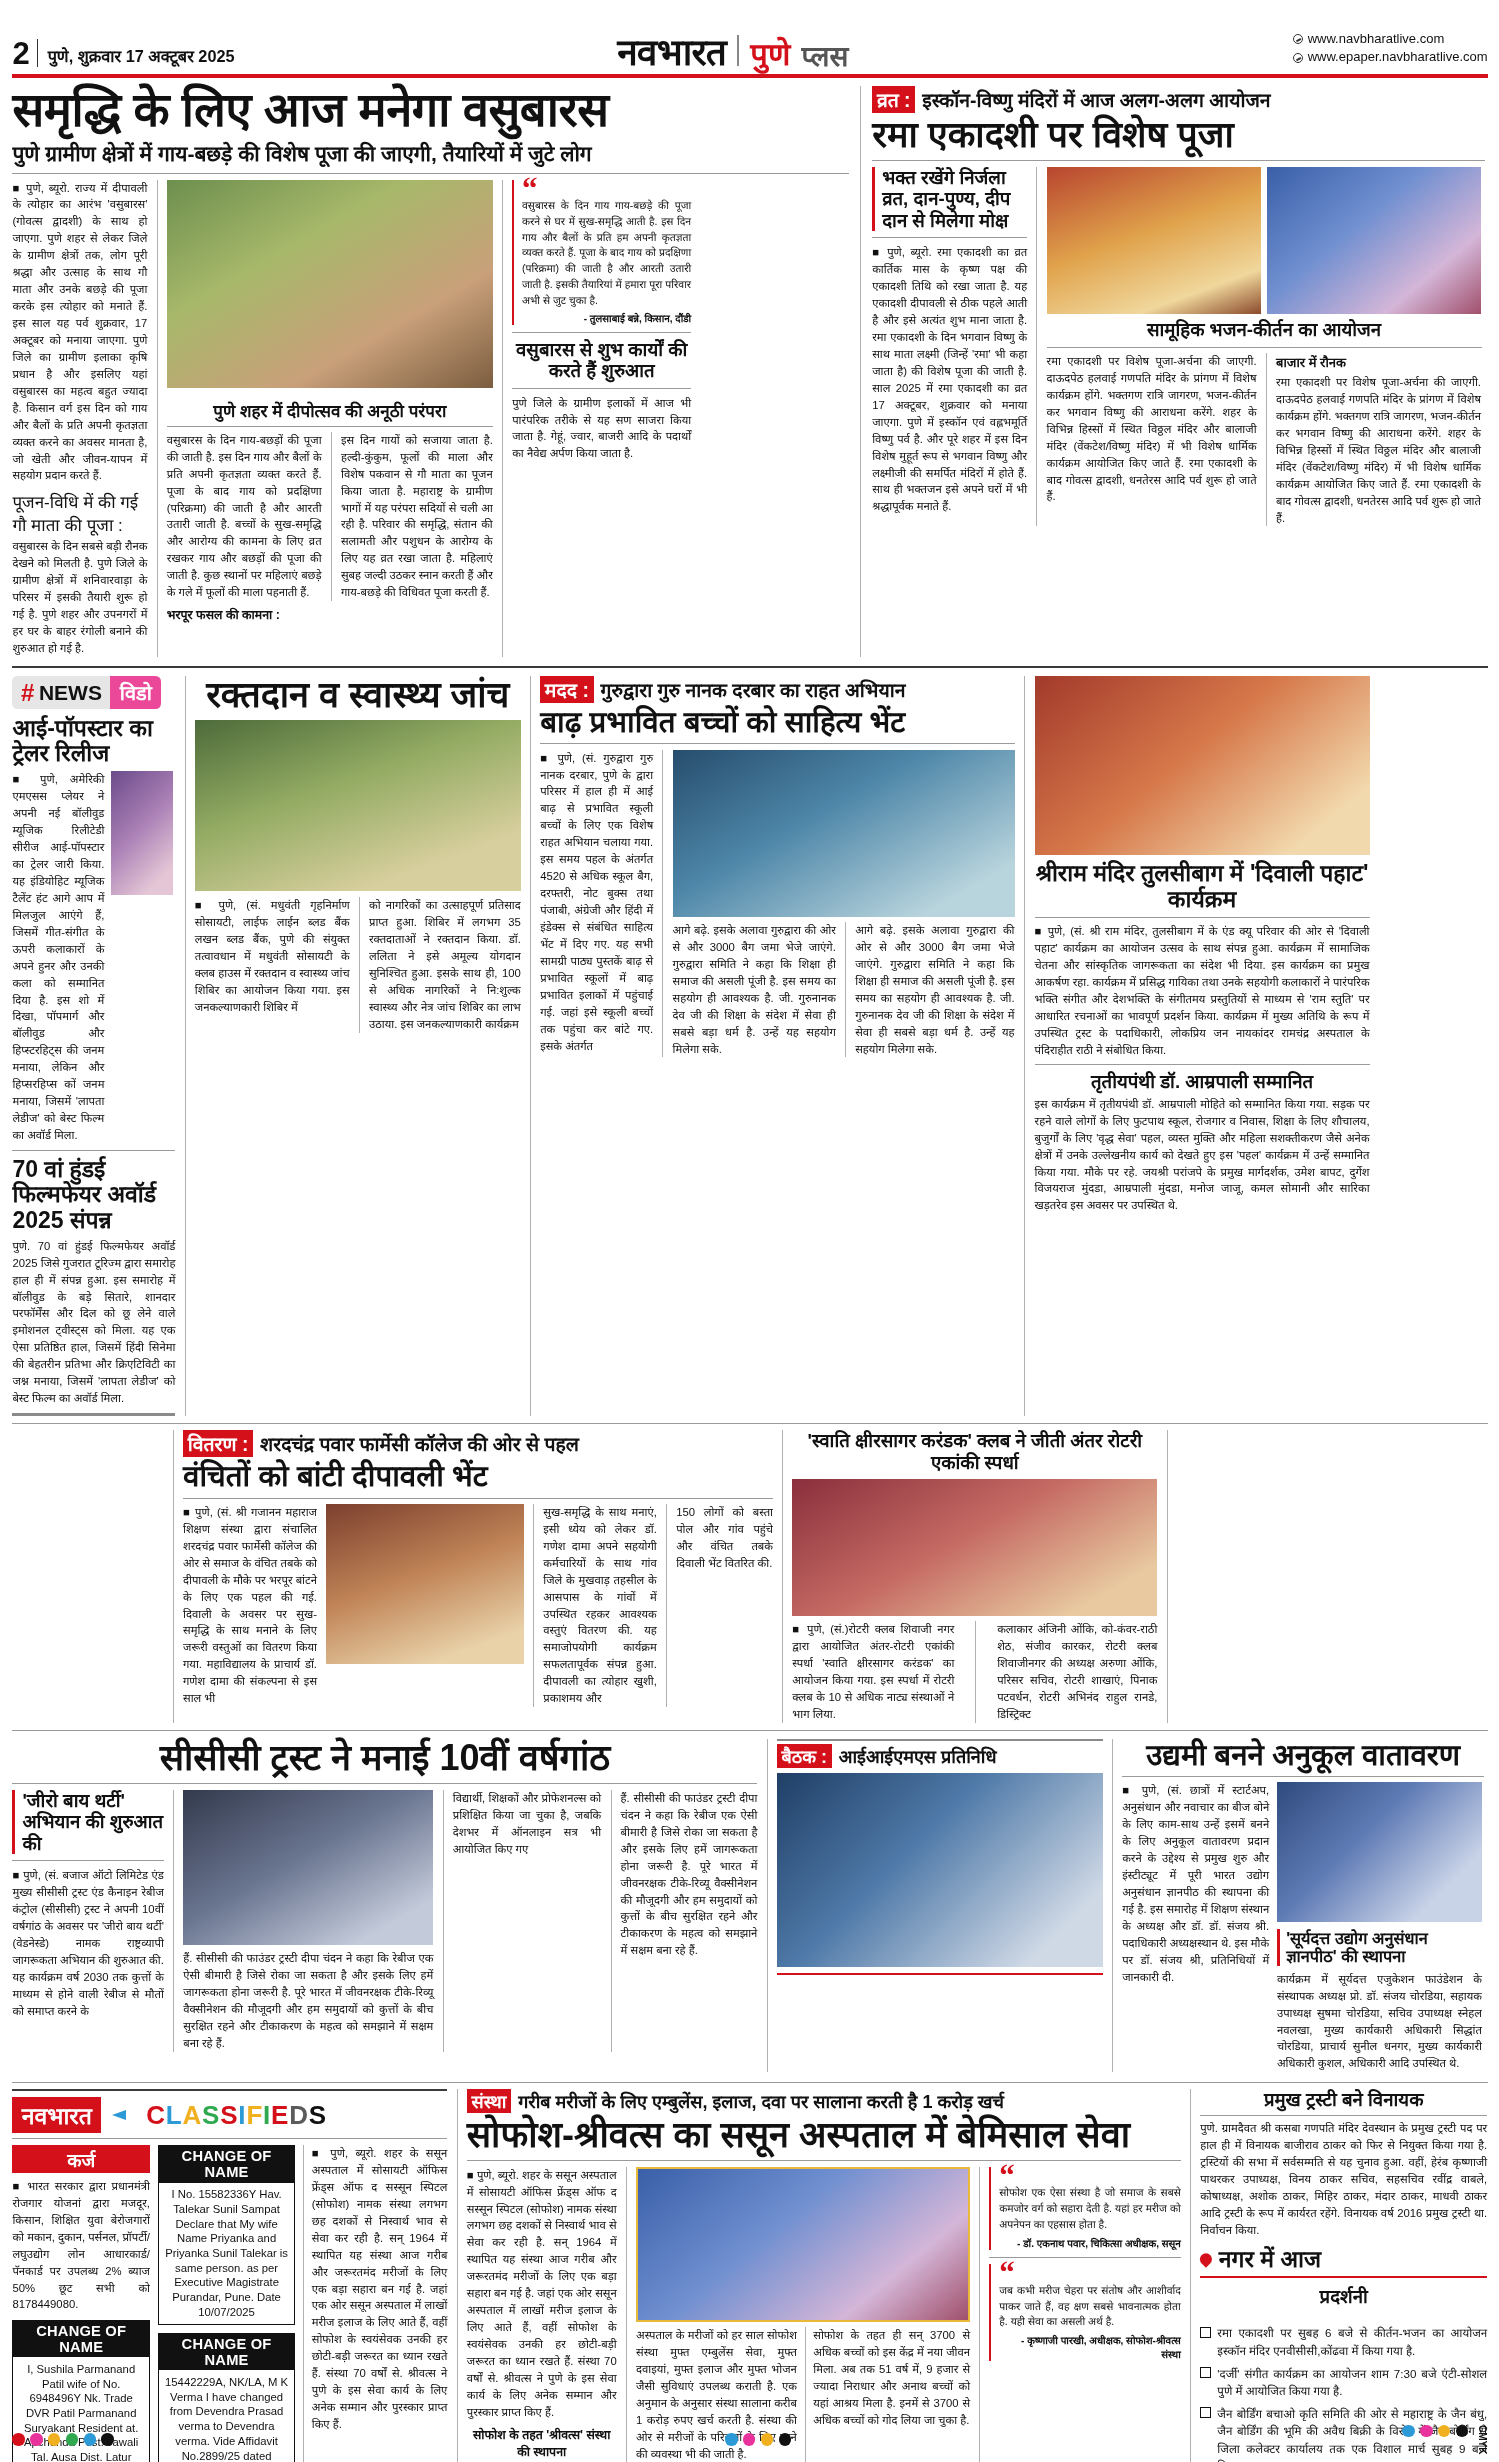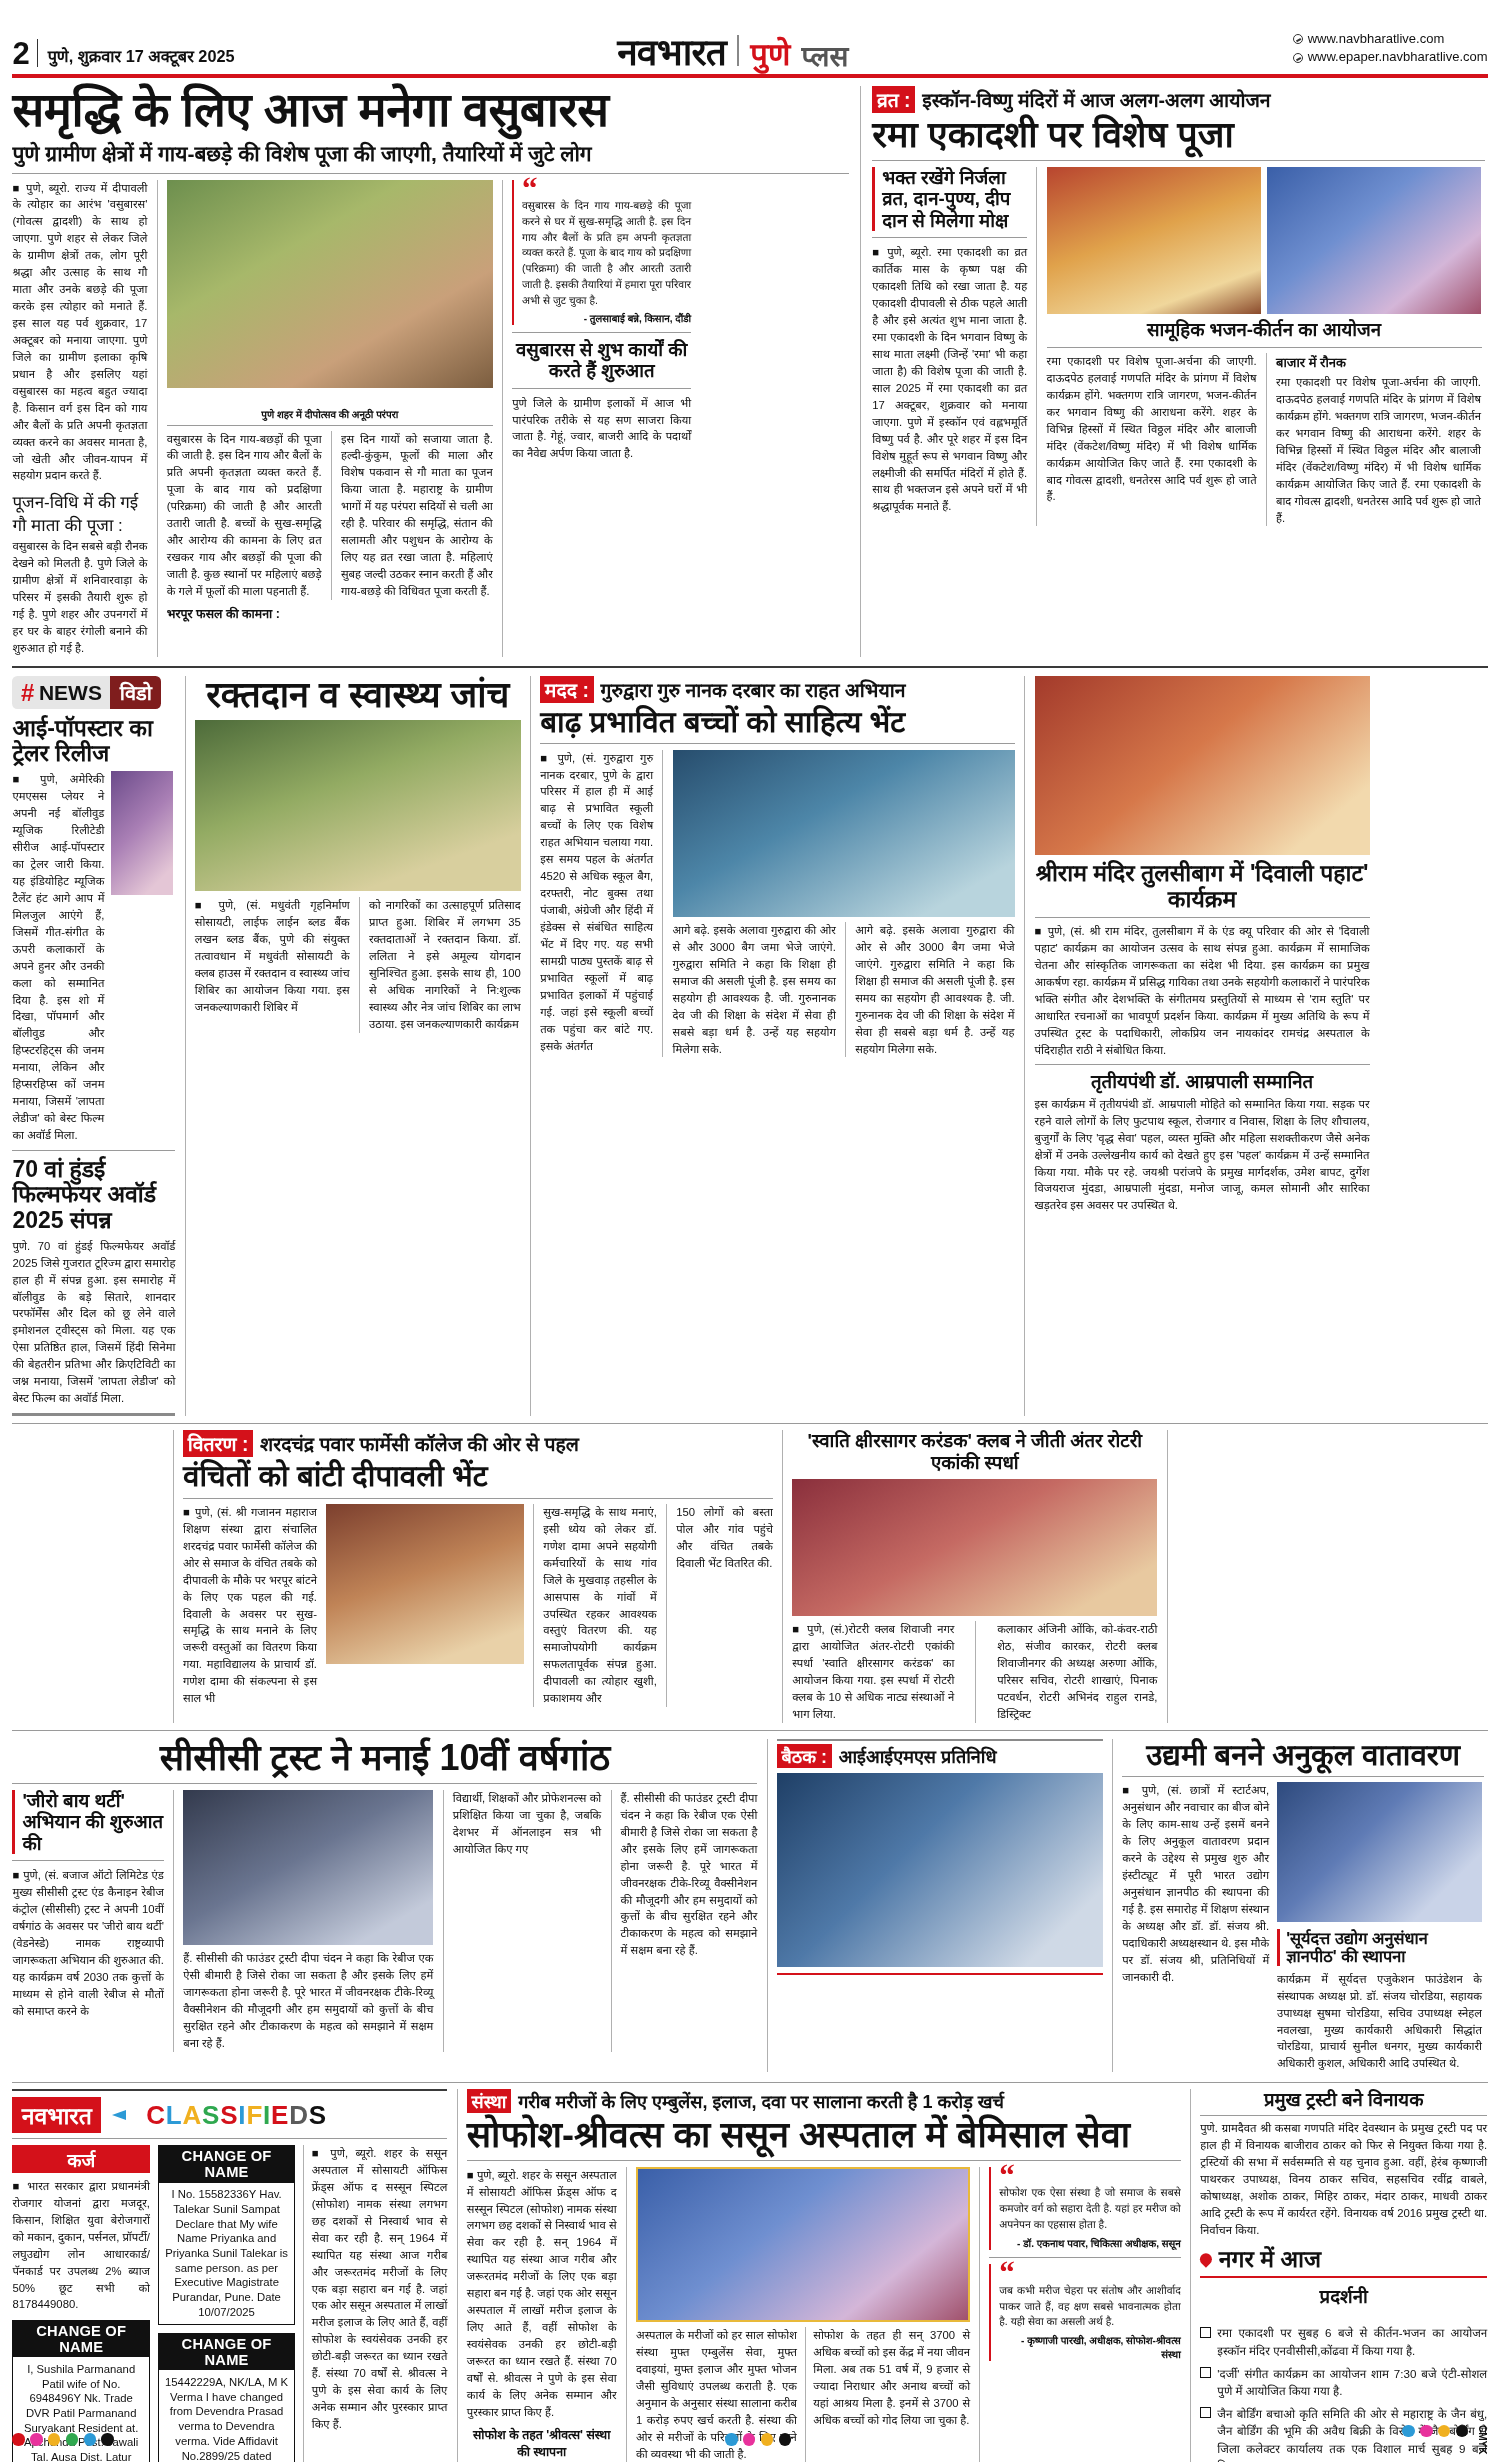--- a/index.html
+++ b/index.html
@@ -52,34 +52,34 @@
   .ph4{background:linear-gradient(135deg,#2e4a7d,#5f7bb5 40%,#c9d3e8 80%);}
   .ph5{background:linear-gradient(150deg,#8a2f3c,#c56a63 45%,#e8c9a0 85%);}
   .ph6{background:linear-gradient(160deg,#4d6b3a,#93ab63 40%,#d8cf9e 80%);}
   .ph7{background:linear-gradient(135deg,#6b4b8a,#a97fb5 45%,#e4c6d6 85%);}
   .ph8{background:linear-gradient(150deg,#274d6d,#4d86a8 40%,#b8d4dd 85%);}
   .ph9{background:linear-gradient(140deg,#a33a2b,#d6784a 45%,#f2d9ad 85%);}
   .ph10{background:linear-gradient(150deg,#333a4d,#6a7590 45%,#c3cada 85%);}
   .ph11{background:linear-gradient(160deg,#7c3f2e,#c08457 45%,#e9d1a8 85%);}
   .ph12{background:linear-gradient(135deg,#1f3f66,#4f79a8 40%,#cfd9e6 85%);}
 
-  .caption { font-size:10px; font-weight:bold; text-align:center; line-height:1.18; margin-top:21px;}
+  .caption { font-size:17px; font-weight:bold; text-align:center; line-height:1.18; margin-top:14px;}
 
   
   .quotebox { border-left:2.3px solid #d4111a; padding-left:7.8px; }
   .qmark { color:#d4111a; font-size:31px; font-weight:bold; line-height:0.6; font-family:"Liberation Serif",serif;}
   .qtext { font-size:10.5px; line-height:1.5; text-align:justify;}
   .qattr { font-size:10px; font-weight:bold; text-align:right; margin-top:3.1px;}
 
   
   .newsbadge { display:inline-flex; align-items:stretch; border-radius:5.4px; overflow:hidden; height:33px;}
   .nb-a { background:#e6e6e6; display:flex; align-items:center; gap:4.7px; padding:0 8.5px; }
   .nb-hash { color:#d4111a; font-size:24px; font-weight:bold; line-height:1;}
   .nb-news { font-size:21px; font-weight:bold; line-height:1;}
-  .nb-b { background:#7f1d1d; color:#fff; font-size:20px; font-weight:bold; display:flex;align-items:center;padding:0 9.3px;}
+  .nb-b { background:#ec4899; color:#fff; font-size:20px; font-weight:bold; display:flex;align-items:center;padding:0 9.3px;}
 
   
   .cls-head { display:flex; align-items:center; gap:11px; border-top:2.3px solid #3a3a3a; padding-top:6.2px;}
   .cls-logo { background:#d4111a; color:#fff; font-size:23px; font-weight:bold; padding:2.3px 9.3px; }
   .cls-word { font-size:26px; font-weight:bold; letter-spacing:0.8px; }
   .cls-word span:nth-child(1){color:#d4111a;} .cls-word span:nth-child(2){color:#2c9ad6;}
   .cls-word span:nth-child(3){color:#f0b020;} .cls-word span:nth-child(4){color:#2fa84f;}
   .cls-word span:nth-child(5){color:#d4111a;} .cls-word span:nth-child(6){color:#2c9ad6;}
   .cls-word span:nth-child(7){color:#f0b020;} .cls-word span:nth-child(8){color:#2fa84f;}
   .cls-word span:nth-child(9){color:#d4111a;} .cls-word span:nth-child(10){color:#5b5b5b;}

